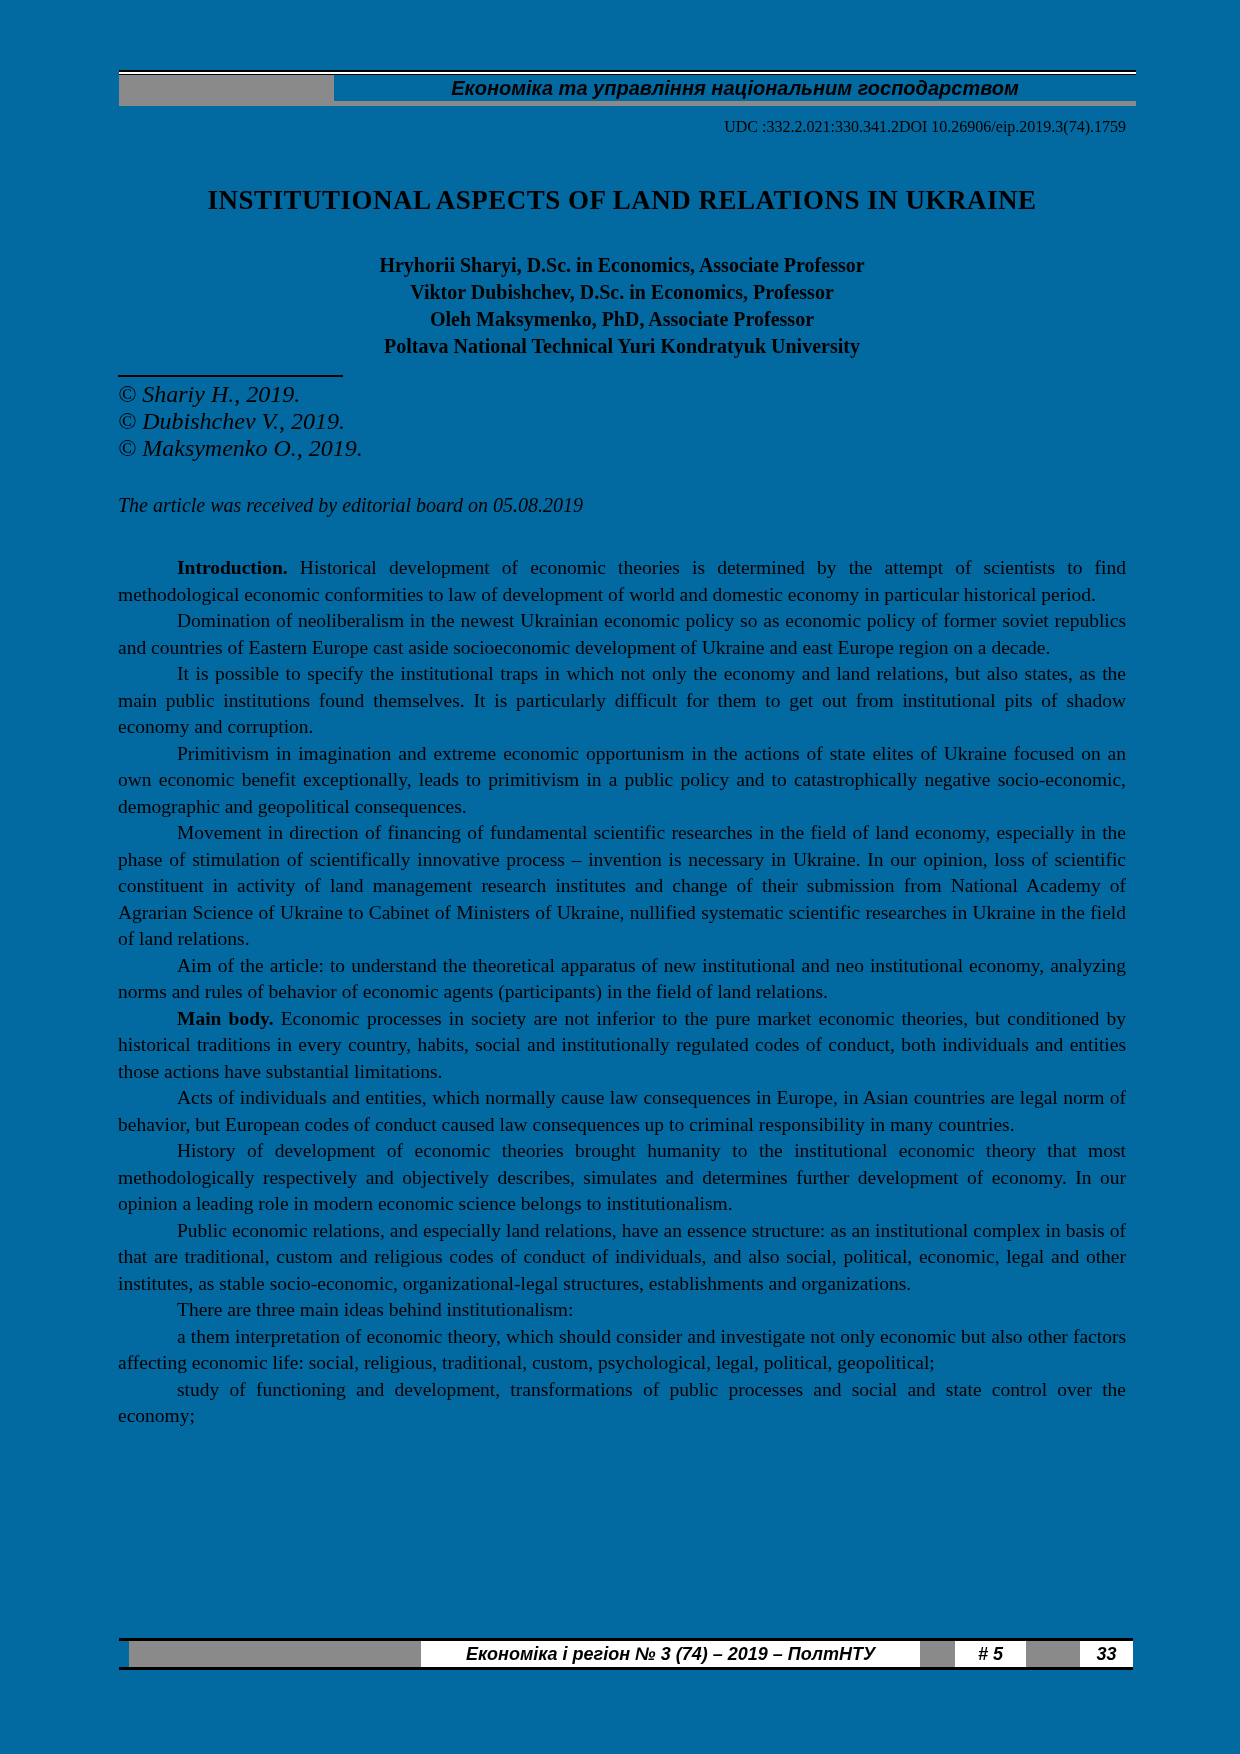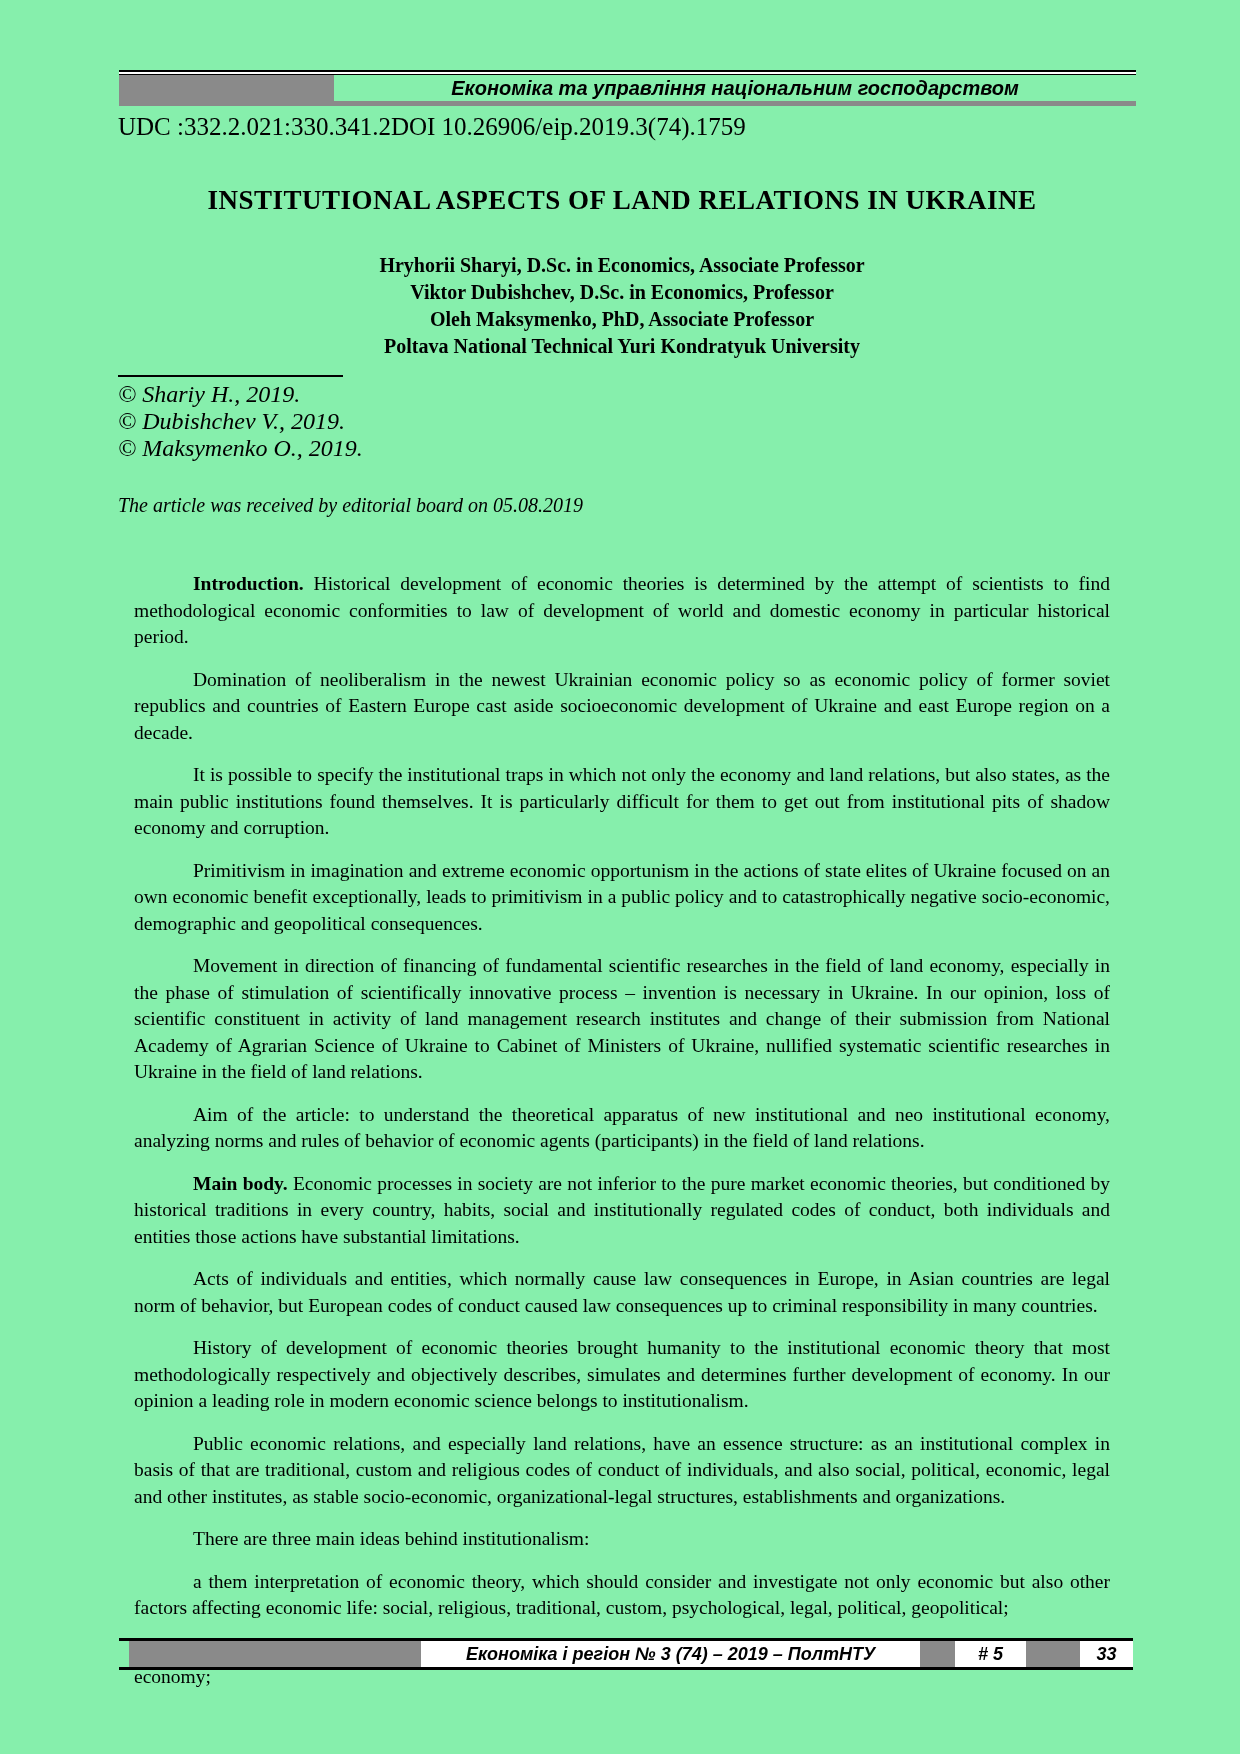--- a/index.html
+++ b/index.html
@@ -1,19 +1,19 @@
 <!DOCTYPE html>
 <html><head>
 <meta charset="utf-8">
 <style>
   html,body{margin:0;padding:0;background:#e9e9e9;}
   .page{
     position:relative;
     width:1240px;height:1754px;
-    background:#86efac;
+    background:#0369a1;
     margin:0 auto;
     font-family:"Liberation Serif","DejaVu Serif",serif;
     color:#000;
     overflow:hidden;
   }
   
   .running-header{position:absolute;top:70px;left:119px;width:1017px;}
   .dbl-thick{height:2px;background:#000;}
   .dbl-gap{height:2px;background:#fff;}
   .dbl-thin{height:1px;background:#000;}
@@ -22,22 +22,22 @@
   .hdr-title{
     flex:1;display:flex;align-items:center;justify-content:center;
     font-family:"Liberation Sans","DejaVu Sans",sans-serif;
     font-weight:bold;font-style:italic;font-size:20px;
     white-space:nowrap;
   }
   .hdr-strip{height:5px;background:#8a8a8a;}
   
   .meta-row{
     position:absolute;top:116px;left:118px;width:1008px;
-    display:flex;justify-content:flex-start;
-    font-size:25px;line-height:22px;
+    display:flex;justify-content:flex-end;
+    font-size:16px;line-height:22px;
   }
   
   .title{
     position:absolute;top:185px;left:118px;width:1008px;margin:0;
     text-align:center;font-size:27px;font-weight:bold;line-height:30px;
     letter-spacing:0.5px;
   }
   .authors{
     position:absolute;top:252px;left:118px;width:1008px;
     text-align:center;font-size:20px;font-weight:bold;line-height:27px;
@@ -45,21 +45,21 @@
   
   .copyright{position:absolute;top:375px;left:118px;font-style:italic;font-size:24px;line-height:27px;}
   .rule{width:225px;height:2px;background:#000;margin-bottom:4px;}
   
   .received{position:absolute;top:492px;left:118px;font-style:italic;font-size:20px;line-height:27px;}
   
   .body{
     position:absolute;top:555px;left:118px;width:1008px;
     font-size:19.5px;line-height:26.5px;text-align:justify;
   }
-  .body p{margin:16px;text-indent:59px;}
+  .body p{margin:0;text-indent:59px;}
   .body .lead{font-weight:bold;}
   
   .running-footer{position:absolute;top:1638px;left:119px;width:1014px;}
   .ftr-bar{
     display:flex;height:26px;align-items:stretch;
     border-top:3px solid #000;border-bottom:3px solid #000;
     font-family:"Liberation Sans","DejaVu Sans",sans-serif;
     font-weight:bold;font-style:italic;font-size:18px;padding-left:10px;
   }
   .ftr-gray{background:#8a8a8a;}

